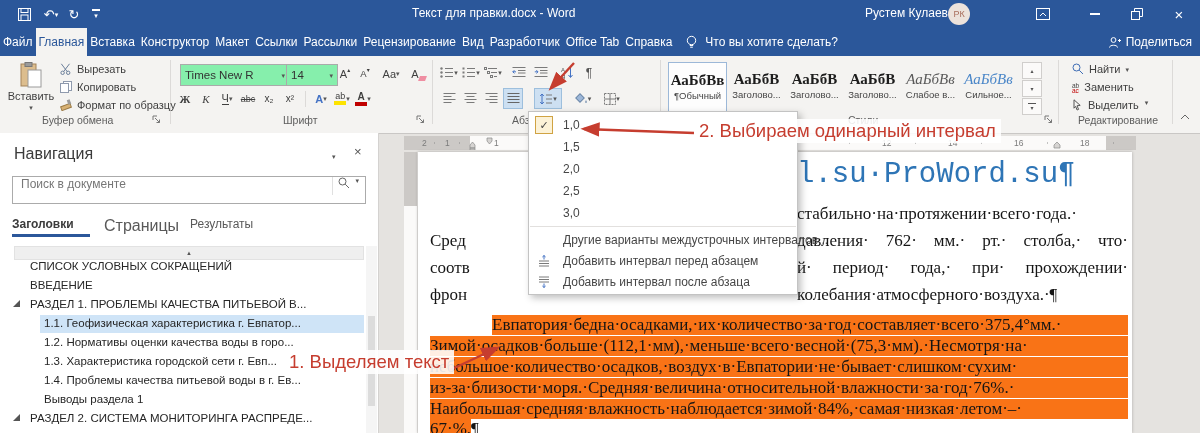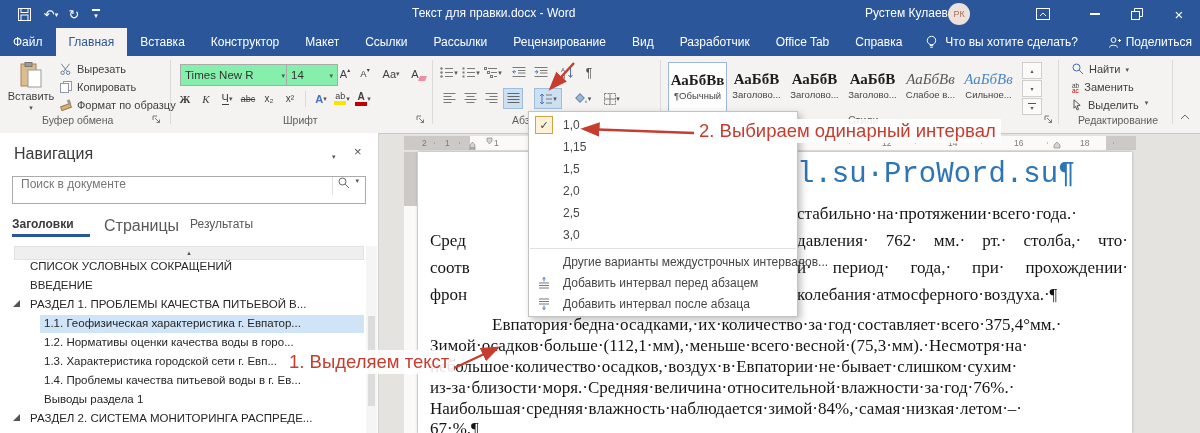--- a/index.html
+++ b/index.html
@@ -8,21 +8,21 @@
   .abs{position:absolute}
   
   .titlebar{position:absolute;left:0;top:0;width:1200px;height:28px;background:#2b579a;color:#fff}
   .qat{position:absolute;top:0;height:28px;display:flex;align-items:center;justify-content:center;color:#fff}
   .tb-title{position:absolute;top:6px;font-size:12px;color:#fff;white-space:nowrap}
   .avatar{position:absolute;border-radius:50%;background:#ece2db;color:#a96f5e;font-size:9px;
           display:flex;align-items:center;justify-content:center}
   .winbtn{position:absolute;top:0;width:34px;height:28px;display:flex;align-items:center;justify-content:center;color:#fff}
   
   .tabrow{position:absolute;left:0;top:28px;width:1200px;height:28px;background:#2b579a;display:flex;align-items:stretch}
-  .rtab{display:flex;align-items:center;padding:0 13px;color:#fff;font-size:12px;white-space:nowrap}
+  .rtab{display:flex;align-items:center;padding:0 3px;color:#fff;font-size:12px;white-space:nowrap}
   .rtab.active{background:#f4f3f1;color:#2b579a}
   .tellme{display:flex;align-items:center;gap:7px;color:#fff;font-size:12px;padding-left:10px}
   .share{position:absolute;right:8px;top:28px;height:28px;display:flex;align-items:center;gap:5px;color:#fff;font-size:12px}
   
   .ribbon{position:absolute;left:0;top:56px;width:1200px;height:77px;background:#f4f3f1;border-bottom:1px solid #c9c7c5}
   .gdiv{position:absolute;top:4px;height:64px;width:1px;background:#dcdad8}
   .glabel{position:absolute;top:58px;font-size:10.5px;color:#5d5d5d;white-space:nowrap}
   .ib{display:inline-flex;align-items:center;justify-content:center;height:19px;min-width:18px;color:#3f3f3f;font-size:11px}
   .car{font-size:7px;color:#555;line-height:1}
   .combo{position:absolute;display:flex;align-items:center;justify-content:space-between;background:#86efac;
@@ -36,21 +36,21 @@
   .navpane{position:absolute;left:0;top:133px;width:378px;height:300px;background:#fff;border-right:1px solid #d4d2d0}
   .navitem{position:absolute;font-size:11.5px;color:#262626;white-space:nowrap}
   .tri{position:absolute;width:0;height:0;border-left:7px solid transparent;border-bottom:7px solid #555}
   
   .page{position:absolute;left:418px;top:152px;width:714px;height:281px;background:#fff;box-shadow:0 0 3px rgba(0,0,0,.25)}
   .ruler{position:absolute;background:#ccc9c6}
   .rulnum{position:absolute;font-size:8.5px;color:#7b7b7b}
   .doctxt{position:absolute;font-family:"Liberation Serif",serif;font-size:17px;color:#151515;
           line-height:20px;white-space:nowrap}
   .just{white-space:normal;text-align:justify;text-align-last:justify;overflow:hidden;height:20px}
-  .sel{background:#ffffff}
+  .sel{background:#f97316}
   .heading-frag{position:absolute;font-family:Liberation Mono, monospace;font-size:29px;color:#2e75b6;white-space:nowrap}
   
   .menu{position:absolute;left:528px;top:111px;width:268px;background:#fff;border:1px solid #c3c3c3;
         box-shadow:3px 3px 7px rgba(0,0,0,.25);z-index:40;padding:2px 0;font-size:12px;color:#464646}
   .mi{display:flex;align-items:center;height:22px}
   .mi .gut{width:30px;display:flex;align-items:center;justify-content:center;flex:none}
   .mi .lbl{margin-left:4px;white-space:nowrap}
   .chk{width:16px;height:16px;border:1px solid #d0a343;background:#fcf2d7;display:flex;align-items:center;justify-content:center;
        font-size:11px;color:#444}
   .msep{height:1px;background:#e2e0de;margin:2px 1px}
@@ -501,24 +501,20 @@
 
   <div class="menu">
     <div class="mi">
       <span class="gut">
           <span class="chk">✓</span>
         </span>
       <span class="lbl">1,0</span>
     </div>
     <div class="mi">
       <span class="gut"></span>
-        <span class="lbl">1,15</span>
-    </div>
-    <div class="mi">
-      <span class="gut"></span>
         <span class="lbl">1,5</span>
     </div>
     <div class="mi">
       <span class="gut"></span>
         <span class="lbl">2,0</span>
     </div>
     <div class="mi">
       <span class="gut"></span>
         <span class="lbl">2,5</span>
     </div>

